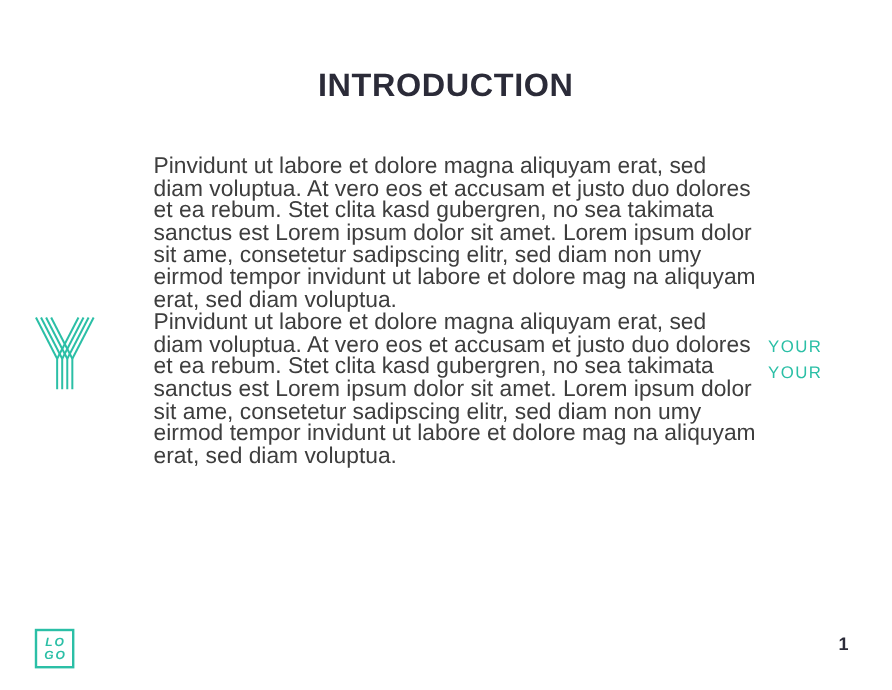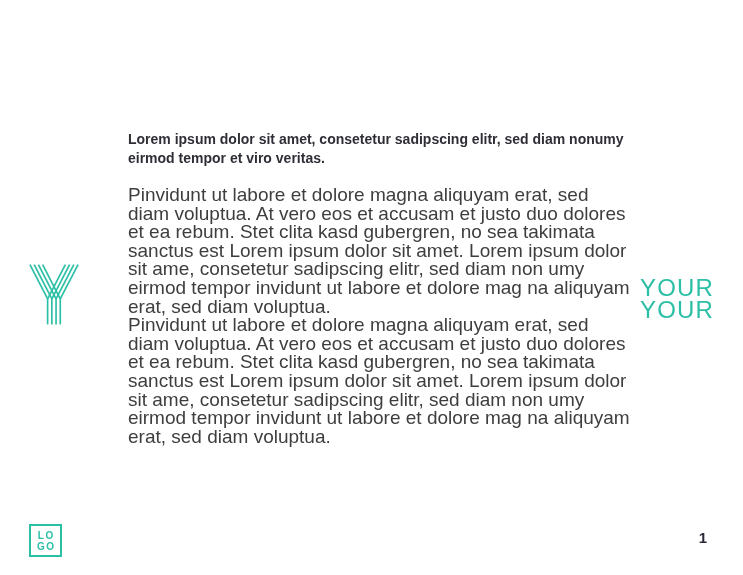--- a/index.html
+++ b/index.html
@@ -49,21 +49,21 @@
     position: absolute;
     left: 28px;
     top: 262px;
     width: 52px;
     height: 64px;
   }
   .side-note {
     position: absolute;
     left: 640px;
     top: 277px;
-    font-size: 24px;
+    font-size: 14px;
     line-height: 22px;
     letter-spacing: 1.2px;
     color: #2bbfa6;
   }
   .logo-badge {
     position: absolute;
     left: 29px;
     top: 524px;
     width: 29px;
     height: 29px;
@@ -74,38 +74,39 @@
     align-items: center;
     justify-content: center;
   }
   .badge-line {
     font-size: 10px;
     line-height: 11px;
     font-weight: bold;
     letter-spacing: 1.5px;
     padding-left: 1.5px; 
     color: #2bbfa6;
+    font-style: italic;
   }
   .page-number {
     position: absolute;
     right: 36px;
     top: 529px;
     font-size: 15px;
     font-weight: bold;
     color: #2b2b38;
   }
 </style>
 </head>
 <body>
 
 <div class="slide">
 
+  <div class="title">INTRODUCTION</div>
 
   <div class="content">
-    <p class="lead">Lorem ipsum dolor sit amet, consetetur sadipscing elitr, sed diam nonumy eirmod tempor et viro veritas.</p>
     <p class="body-paragraph">Pinvidunt ut labore et dolore magna aliquyam erat, sed diam voluptua. At vero eos et accusam et justo duo dolores et ea rebum. Stet clita kasd gubergren, no sea takimata sanctus est Lorem ipsum dolor sit amet. Lorem ipsum dolor sit ame, consetetur sadipscing elitr, sed diam non umy eirmod tempor invidunt ut labore et dolore mag na aliquyam erat, sed diam voluptua.</p>
     <p class="body-paragraph">Pinvidunt ut labore et dolore magna aliquyam erat, sed diam voluptua. At vero eos et accusam et justo duo dolores et ea rebum. Stet clita kasd gubergren, no sea takimata sanctus est Lorem ipsum dolor sit amet. Lorem ipsum dolor sit ame, consetetur sadipscing elitr, sed diam non umy eirmod tempor invidunt ut labore et dolore mag na aliquyam erat, sed diam voluptua.</p>
   </div>
 
   <svg class="y-logo" viewBox="0 0 53 62" xmlns="http://www.w3.org/2000/svg" stroke="#2bbfa6" stroke-width="1.7" fill="none">
 
     <line x1="20" y1="36" x2="20" y2="62"></line>
     <line x1="24.3" y1="36" x2="24.3" y2="62"></line>
     <line x1="28.6" y1="36" x2="28.6" y2="62"></line>
     <line x1="32.9" y1="36" x2="32.9" y2="62"></line>

